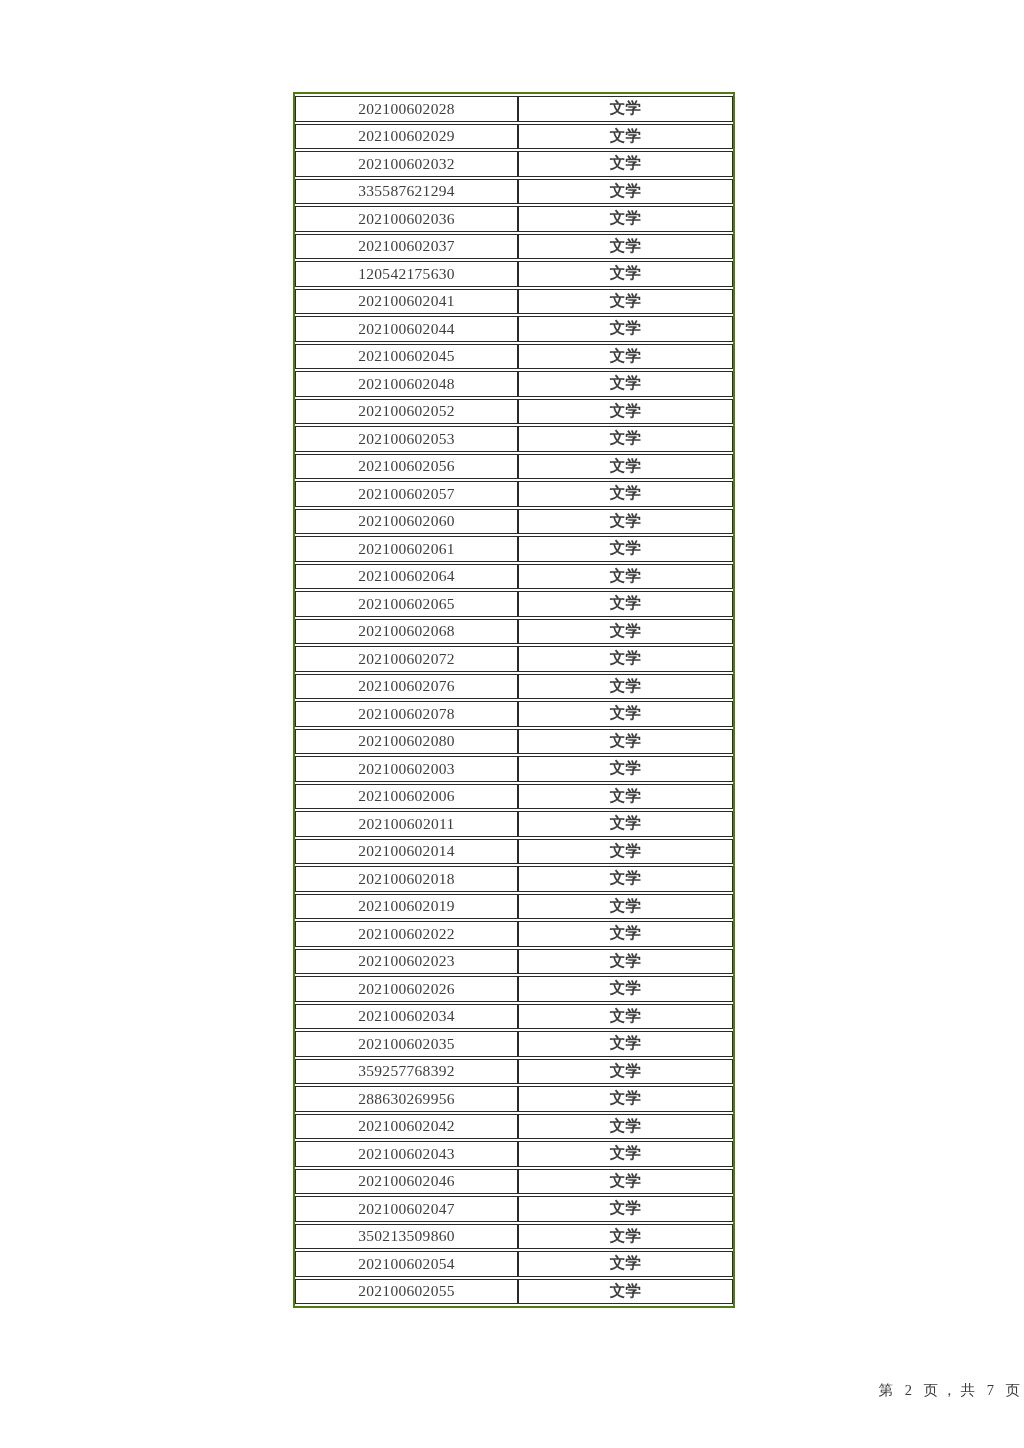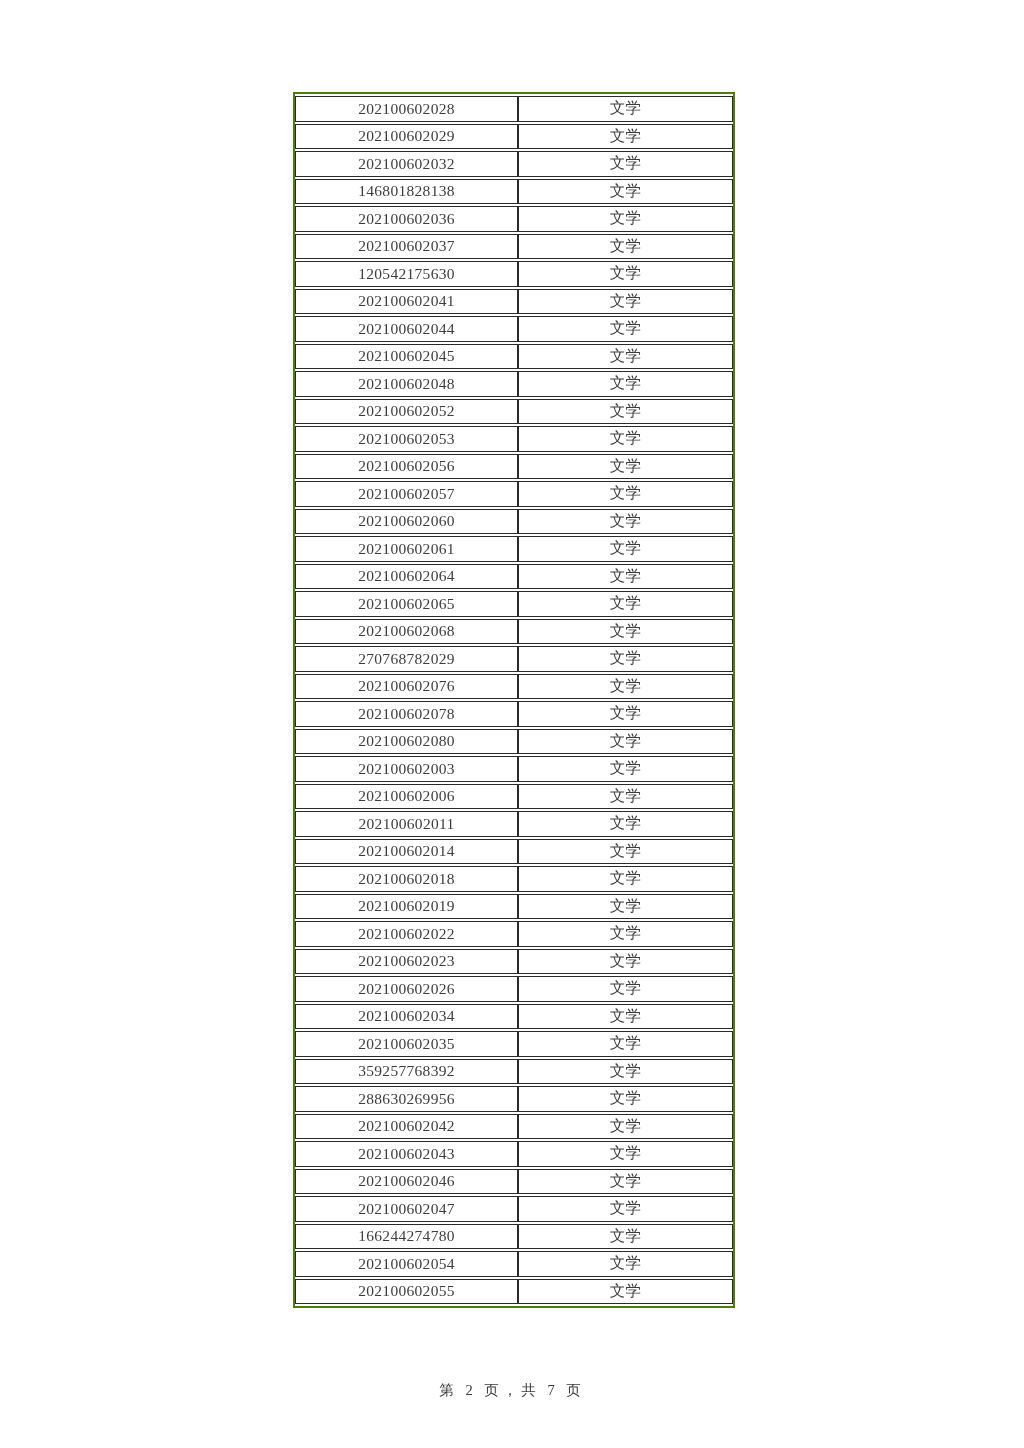--- a/index.html
+++ b/index.html
@@ -32,27 +32,27 @@
     padding: 0;
     text-align: center;
     vertical-align: middle;
     font-size: 15.5px;
     color: #3d3d3d;
     letter-spacing: 0.3px;
     overflow: hidden;
     white-space: nowrap;
   }
   td.cell-number { width: 221px; }
-  td.cell-category { width: 213px; color: #444444; }
+  td.cell-category { width: 213px; color: #444444; font-weight: bold; }
   .footer {
     position: absolute;
     left: 0;
     top: 1381px;
     width: 1024px;
-    text-align: center;
+    text-align: right;
     font-size: 14.5px;
     color: #3a3a3a;
     letter-spacing: 4px;
   }
 </style>
 </head>
 <body>
 
 <div class="page">
 
@@ -64,21 +64,21 @@
         </tr>
         <tr>
           <td class="cell-number">202100602029</td>
           <td class="cell-category">文学</td>
         </tr>
         <tr>
           <td class="cell-number">202100602032</td>
           <td class="cell-category">文学</td>
         </tr>
         <tr>
-          <td class="cell-number">146801828138</td>
+          <td class="cell-number">335587621294</td>
           <td class="cell-category">文学</td>
         </tr>
         <tr>
           <td class="cell-number">202100602036</td>
           <td class="cell-category">文学</td>
         </tr>
         <tr>
           <td class="cell-number">202100602037</td>
           <td class="cell-category">文学</td>
         </tr>
@@ -132,21 +132,21 @@
         </tr>
         <tr>
           <td class="cell-number">202100602065</td>
           <td class="cell-category">文学</td>
         </tr>
         <tr>
           <td class="cell-number">202100602068</td>
           <td class="cell-category">文学</td>
         </tr>
         <tr>
-          <td class="cell-number">270768782029</td>
+          <td class="cell-number">202100602072</td>
           <td class="cell-category">文学</td>
         </tr>
         <tr>
           <td class="cell-number">202100602076</td>
           <td class="cell-category">文学</td>
         </tr>
         <tr>
           <td class="cell-number">202100602078</td>
           <td class="cell-category">文学</td>
         </tr>
@@ -216,21 +216,21 @@
         </tr>
         <tr>
           <td class="cell-number">202100602046</td>
           <td class="cell-category">文学</td>
         </tr>
         <tr>
           <td class="cell-number">202100602047</td>
           <td class="cell-category">文学</td>
         </tr>
         <tr>
-          <td class="cell-number">166244274780</td>
+          <td class="cell-number">350213509860</td>
           <td class="cell-category">文学</td>
         </tr>
         <tr>
           <td class="cell-number">202100602054</td>
           <td class="cell-category">文学</td>
         </tr>
         <tr>
           <td class="cell-number">202100602055</td>
           <td class="cell-category">文学</td>
         </tr>

